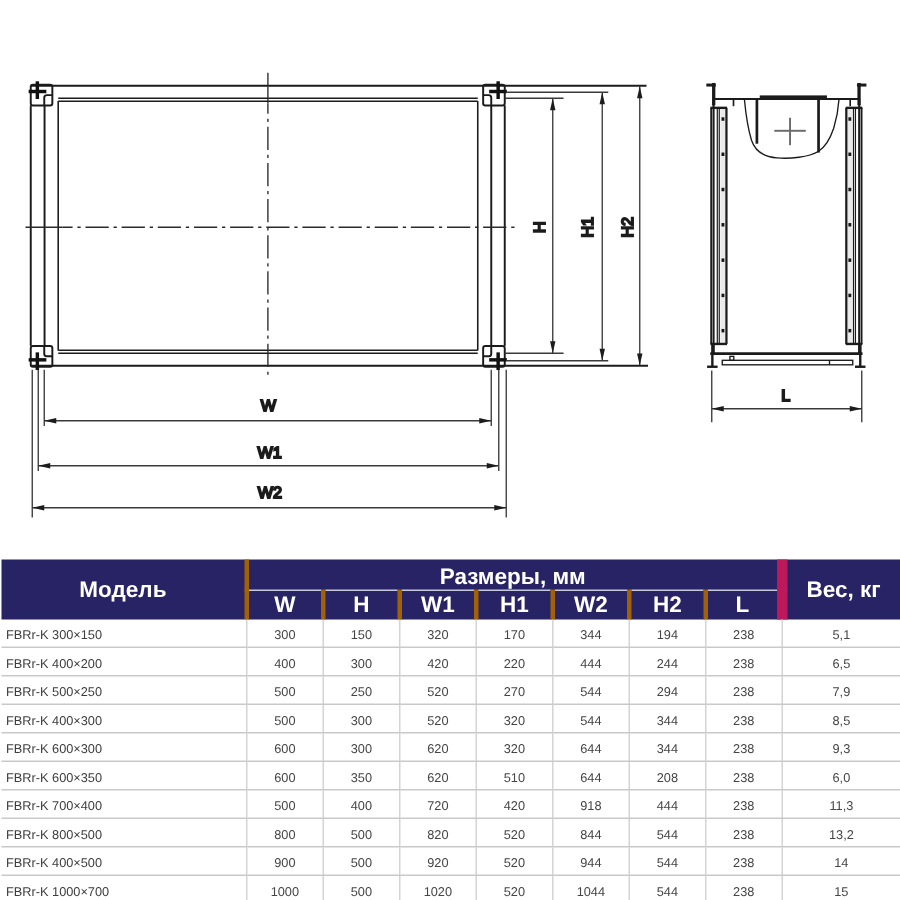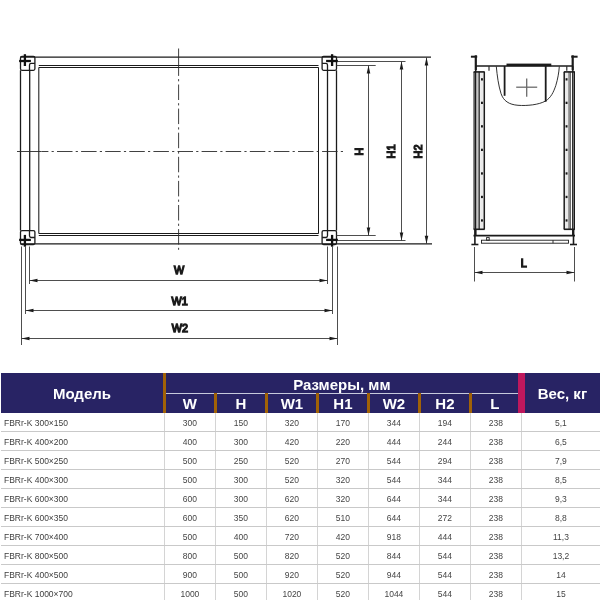--- a/index.html
+++ b/index.html
@@ -342,23 +342,23 @@
           <td>9,3</td>
         </tr>
 
 <tr class="body">
           <td class="mod vb">FBRr-K 600×350</td>
           <td class="vb">600</td>
           <td class="vb">350</td>
           <td class="vb">620</td>
           <td class="vb">510</td>
           <td class="vb">644</td>
-          <td class="vb">272</td>
-          <td class="vb">238</td>
-          <td>8,8</td>
+          <td class="vb">208</td>
+          <td class="vb">238</td>
+          <td>6,0</td>
         </tr>
 
 <tr class="body">
           <td class="mod vb">FBRr-K 700×400</td>
           <td class="vb">500</td>
           <td class="vb">400</td>
           <td class="vb">720</td>
           <td class="vb">420</td>
           <td class="vb">918</td>
           <td class="vb">444</td>

